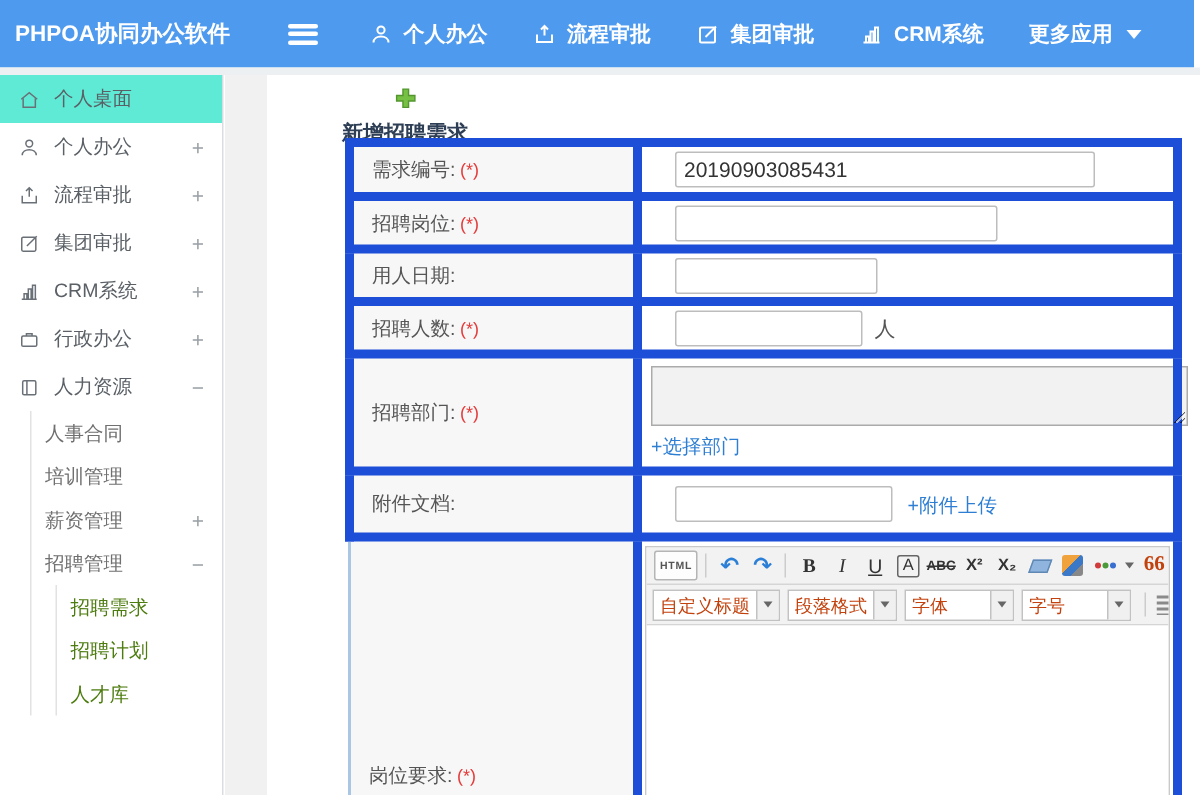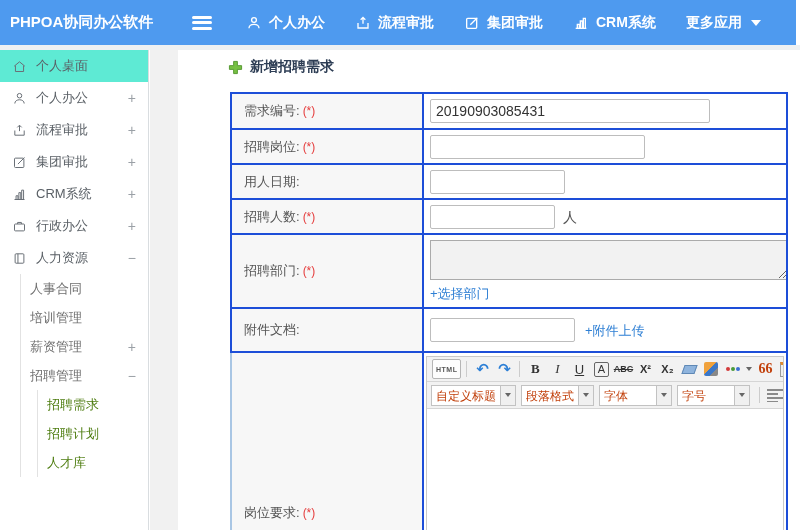--- a/index.html
+++ b/index.html
@@ -34,32 +34,32 @@
   .expand { margin-left:auto; color:#9aa0a6; font-size:14px; }
   .sub1 { margin-left:20px; border-left:1px solid #e2e2e2; }
   .sub1 .s-item { height:29px; padding-left:9px; color:#707070; }
   .sub2 { margin-left:16px; border-left:1px solid #e2e2e2; }
   .sub2 .s-item { height:29px; padding-left:9px; color:#4d7c0f; }
 
   .gutter { position:absolute; left:150px; top:50px; width:28px; height:480px; background:#f1f1f1; }
 
   
   .main { position:absolute; left:178px; top:50px; width:622px; height:480px; background:#fff; }
-  .page-title { position:absolute; left:50px; top:8px; display:flex; align-items:center; gap:7px; }
+  .page-title { position:absolute; left:50px; top:8px; display:flex; align-items:center; gap:7px;flex-direction:column; }
   .page-title b { font-size:14px; color:#2e3e55; }
   .plus-icon { width:15px; height:15px; }
 
   table.form { position:absolute; left:52px; top:42px; width:558px;
     border-collapse:collapse; table-layout:fixed; }
-  table.form td { border:2px solid #1d4ed8; font-size:13px; vertical-align:middle; }
+  table.form td { border:6px solid #1d4ed8; font-size:13px; vertical-align:middle; }
   td.lbl { width:192px; background:#f7f7f7; color:#555; padding-left:12px; }
   td.fld { background:#fff; padding-left:6px; }
   .star { color:#e53c3c; margin-left:3px; font-size:12px; }
   input.txt { border:1px solid #bdbdbd; border-radius:2px; height:24px;
-    font-size:14px; color:#333; padding:0 5px; font-family:inherit; }
+    font-size:14px; color:#333; padding:0 5px; font-family:inherit;margin-left:16px; }
   .w-reqno { width:280px; height:26px; }
   .w-pos { width:215px; }
   .w-date { width:135px; }
   .w-num { width:125px; }
   .w-att { width:145px; }
   .unit { margin-left:8px; color:#555; font-size:14px; }
   textarea.dept { width:358px; height:40px; background:#f2f2f2; border:1px solid #ababab;
     resize:both; display:block; margin-top:5px; }
   a.link { color:#2e7fd4; text-decoration:none; font-size:13px; cursor:pointer; }
   .dept-link { display:inline-block; margin:5px 0 4px 0; }

